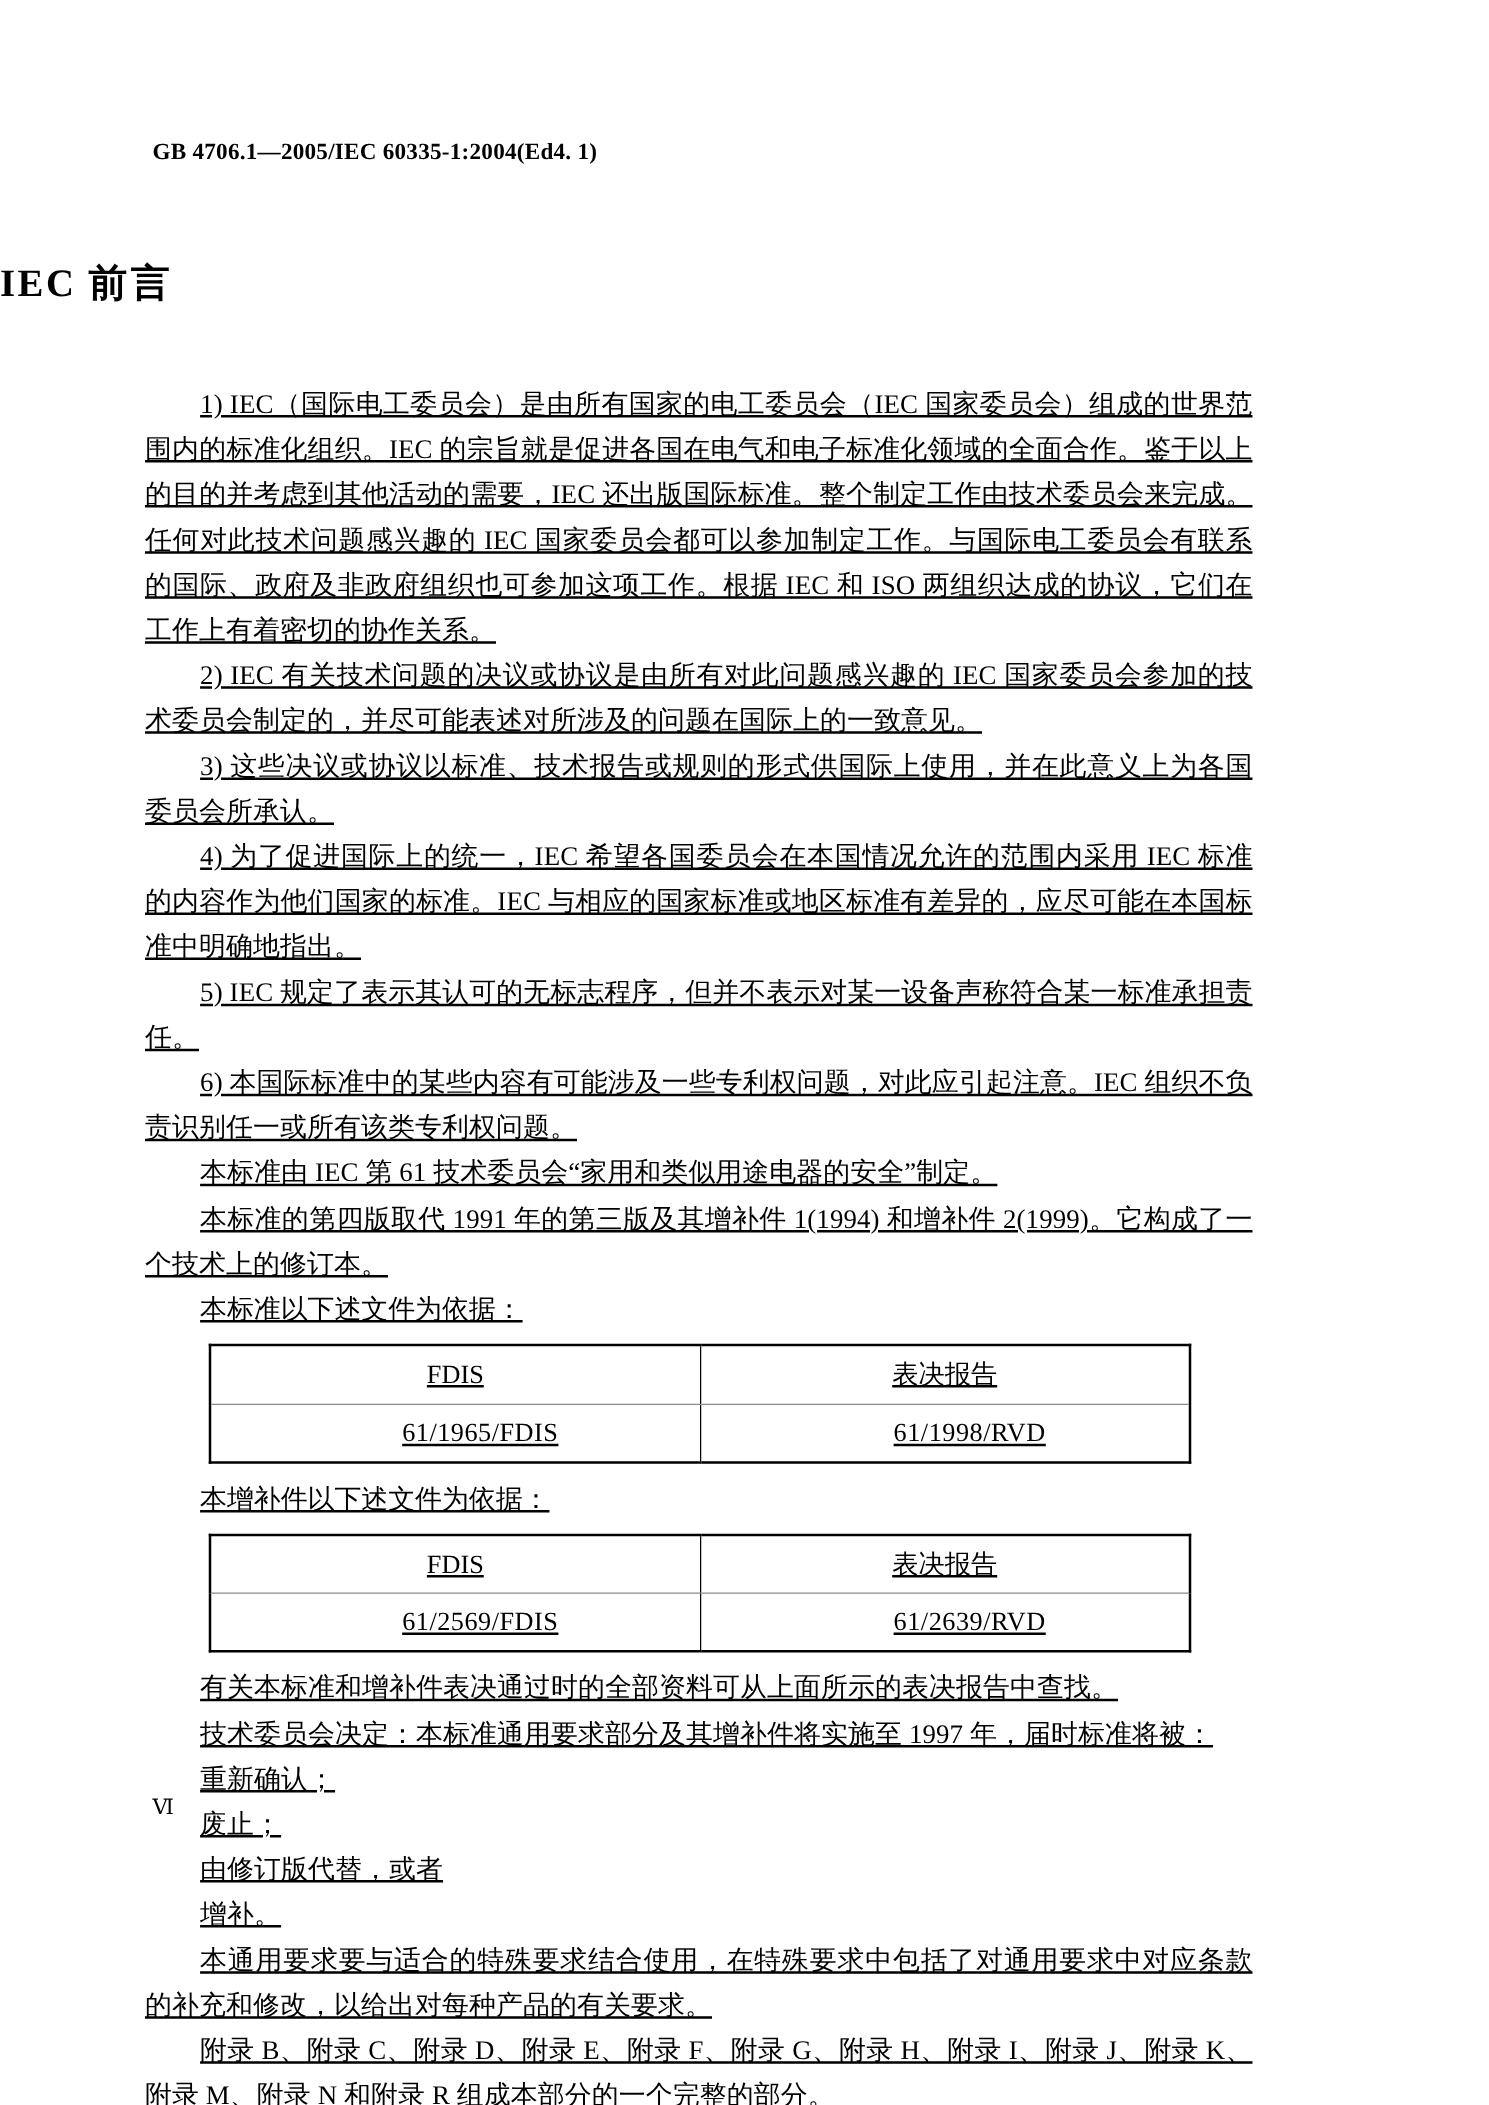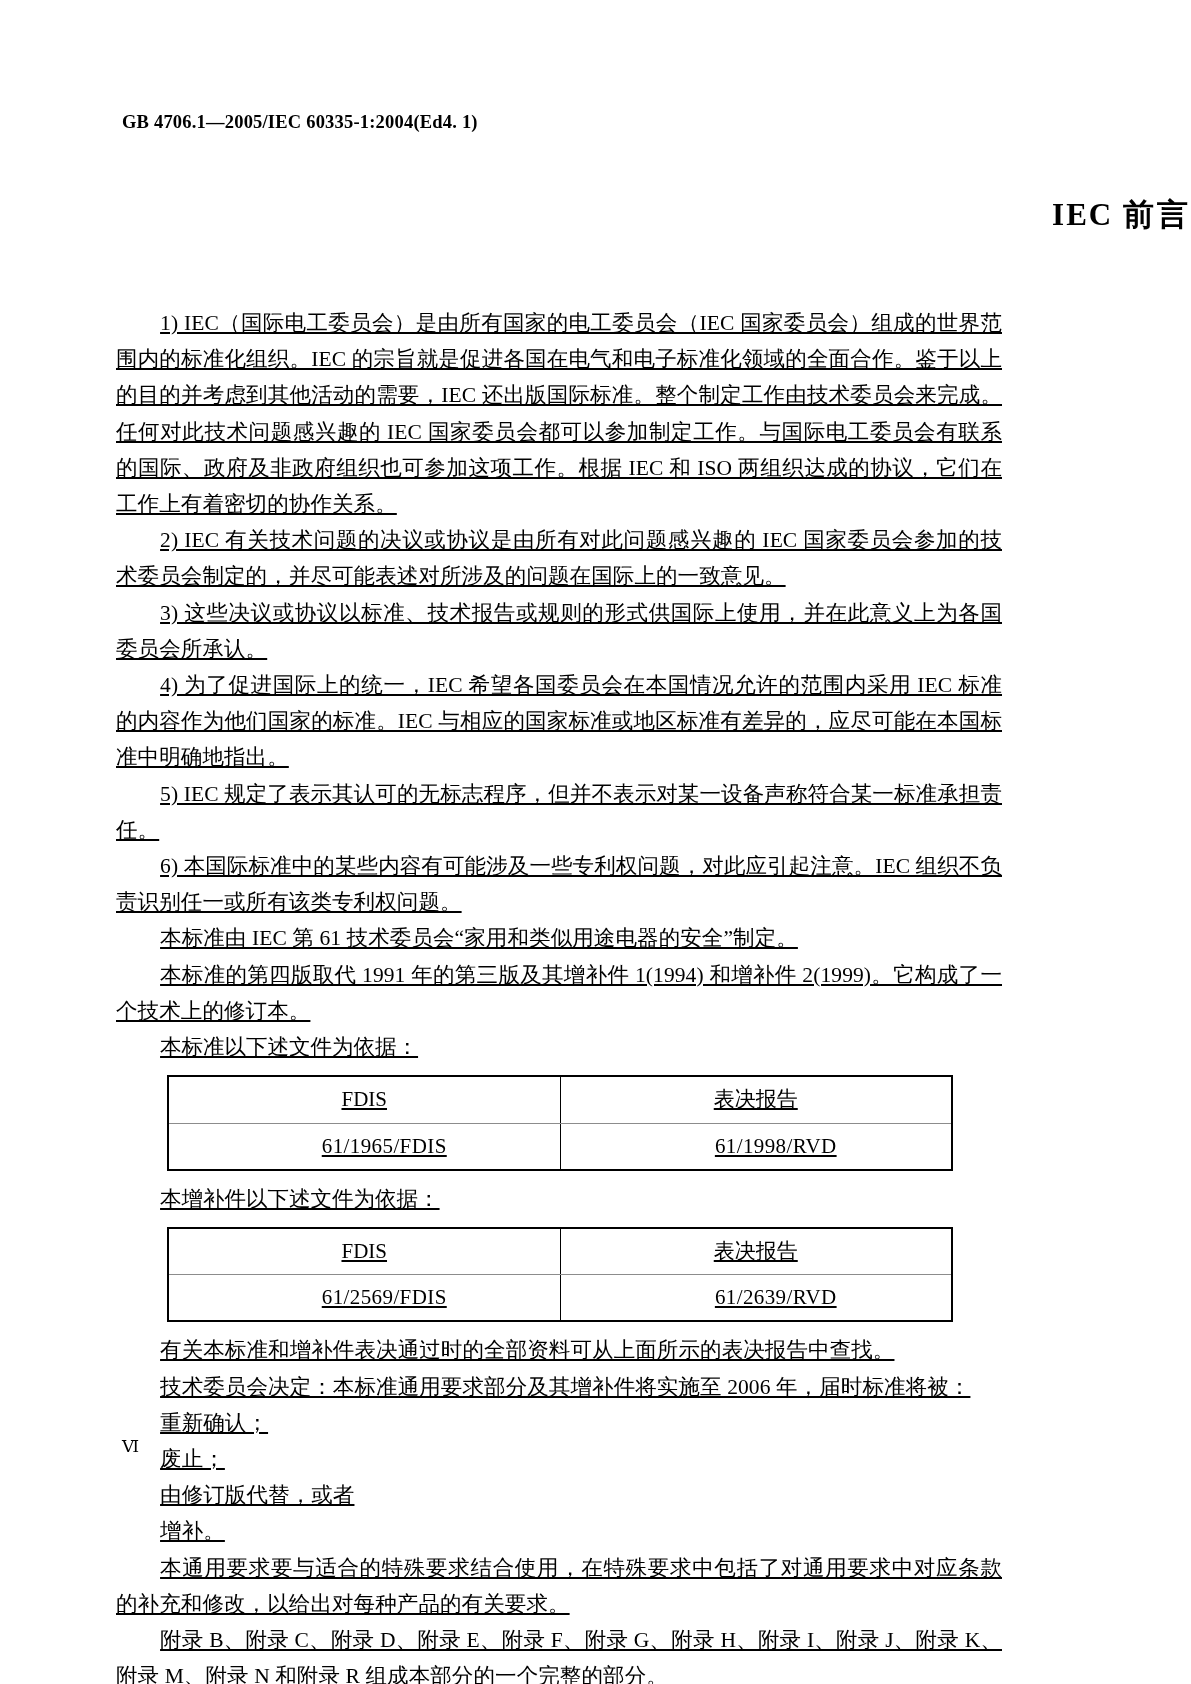--- a/index.html
+++ b/index.html
@@ -33,23 +33,23 @@
     white-space: nowrap;
   }
   .running-header .bold {
     font-weight: bold;
   }
 
   
   .doc-title {
     position: absolute;
     left: 0;
-    top: 194px;
+    top: 206px;
     width: 1191px;
-    text-align: right;
+    text-align: left;
     font-size: 31px;
     font-weight: bold;
     letter-spacing: 2px;
   }
   .doc-title .cn {
     font-family: "DejaVu Sans", "Liberation Sans", sans-serif;
     font-weight: bold;
     letter-spacing: 3px;
   }
 
@@ -178,21 +178,21 @@
         <td class="right-cell">表决报告</td>
       </tr>
       <tr class="body">
         <td class="left-cell code">61/2569/FDIS</td>
         <td class="right-cell code">61/2639/RVD</td>
       </tr>
     </tbody>
       </table>
 
     <p class="para indent">有关本标准和增补件表决通过时的全部资料可从上面所示的表决报告中查找。</p>
-    <p class="para indent">技术委员会决定：本标准通用要求部分及其增补件将实施至 2006 年，届时标准将被：</p>
+    <p class="para indent">技术委员会决定：本标准通用要求部分及其增补件将实施至 1997 年，届时标准将被：</p>
     <p class="para indent">重新确认；</p>
     <p class="para indent">废止；</p>
     <p class="para indent">由修订版代替，或者</p>
     <p class="para indent">增补。</p>
 
     <p class="para indent">本通用要求要与适合的特殊要求结合使用，在特殊要求中包括了对通用要求中对应条款的补充和修改，以给出对每种产品的有关要求。</p>
     <p class="para indent">附录 B、附录 C、附录 D、附录 E、附录 F、附录 G、附录 H、附录 I、附录 J、附录 K、附录 M、附录 N 和附录 R 组成本部分的一个完整的部分。</p>
 
   </div>
 

